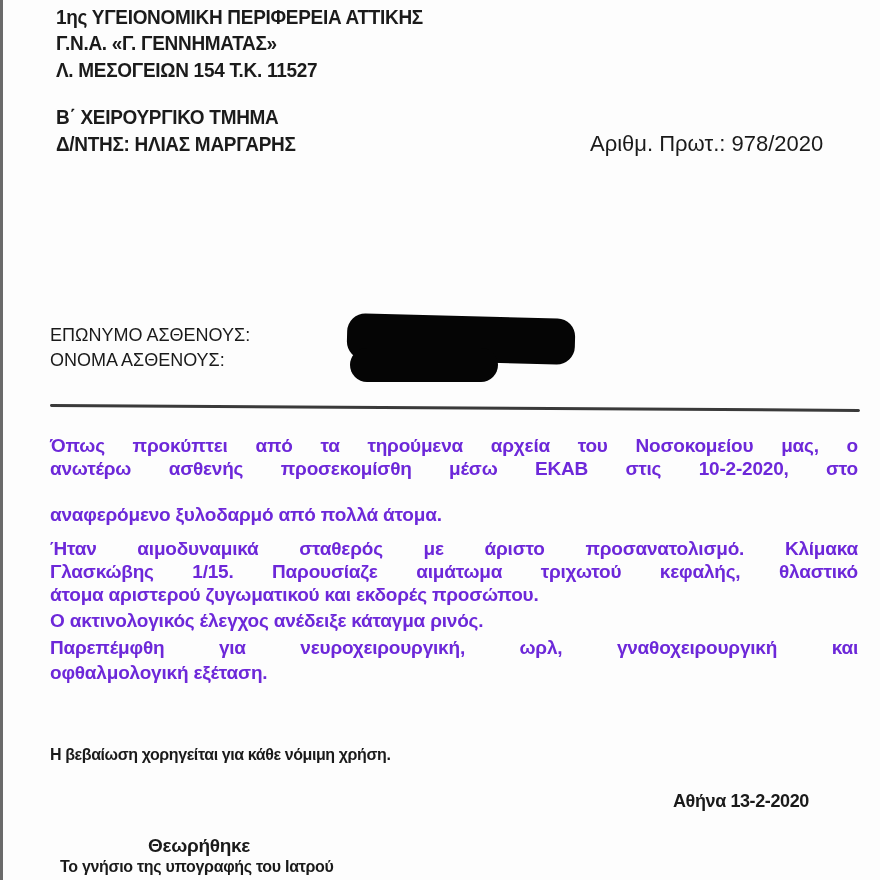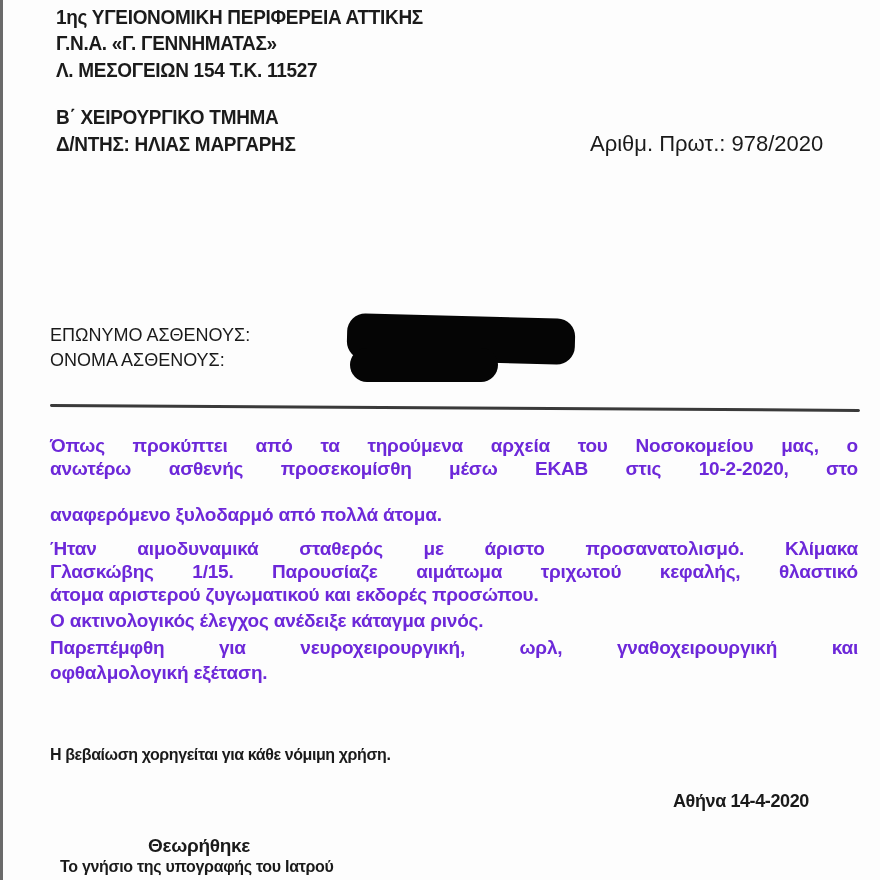--- a/index.html
+++ b/index.html
@@ -93,16 +93,16 @@
   <div class="body-line justify" style="top:458px">ανωτέρω ασθενής προσεκομίσθη μέσω ΕΚΑΒ στις 10-2-2020, στο</div>
   <div class="body-line" style="top:504px">αναφερόμενο ξυλοδαρμό από πολλά άτομα.</div>
   <div class="body-line justify" style="top:538px">Ήταν αιμοδυναμικά σταθερός με άριστο προσανατολισμό. Κλίμακα</div>
   <div class="body-line justify" style="top:561px">Γλασκώβης 1/15. Παρουσίαζε αιμάτωμα τριχωτού κεφαλής, θλαστικό</div>
   <div class="body-line" style="top:584px">άτομα αριστερού ζυγωματικού και εκδορές προσώπου.</div>
   <div class="body-line" style="top:610px">Ο ακτινολογικός έλεγχος ανέδειξε κάταγμα ρινός.</div>
   <div class="body-line justify" style="top:637px">Παρεπέμφθη για νευροχειρουργική, ωρλ, γναθοχειρουργική και</div>
   <div class="body-line" style="top:662px">οφθαλμολογική εξέταση.</div>
 
   <div class="closing">Η βεβαίωση χορηγείται για κάθε νόμιμη χρήση.</div>
-  <div class="date">Αθήνα 14-4-2020</div>
+  <div class="date">Αθήνα 13-2-2020</div>
   <div class="seen">Θεωρήθηκε</div>
   <div class="sig">Το γνήσιο της υπογραφής του Ιατρού</div>
 </div>
 
 </body></html>

